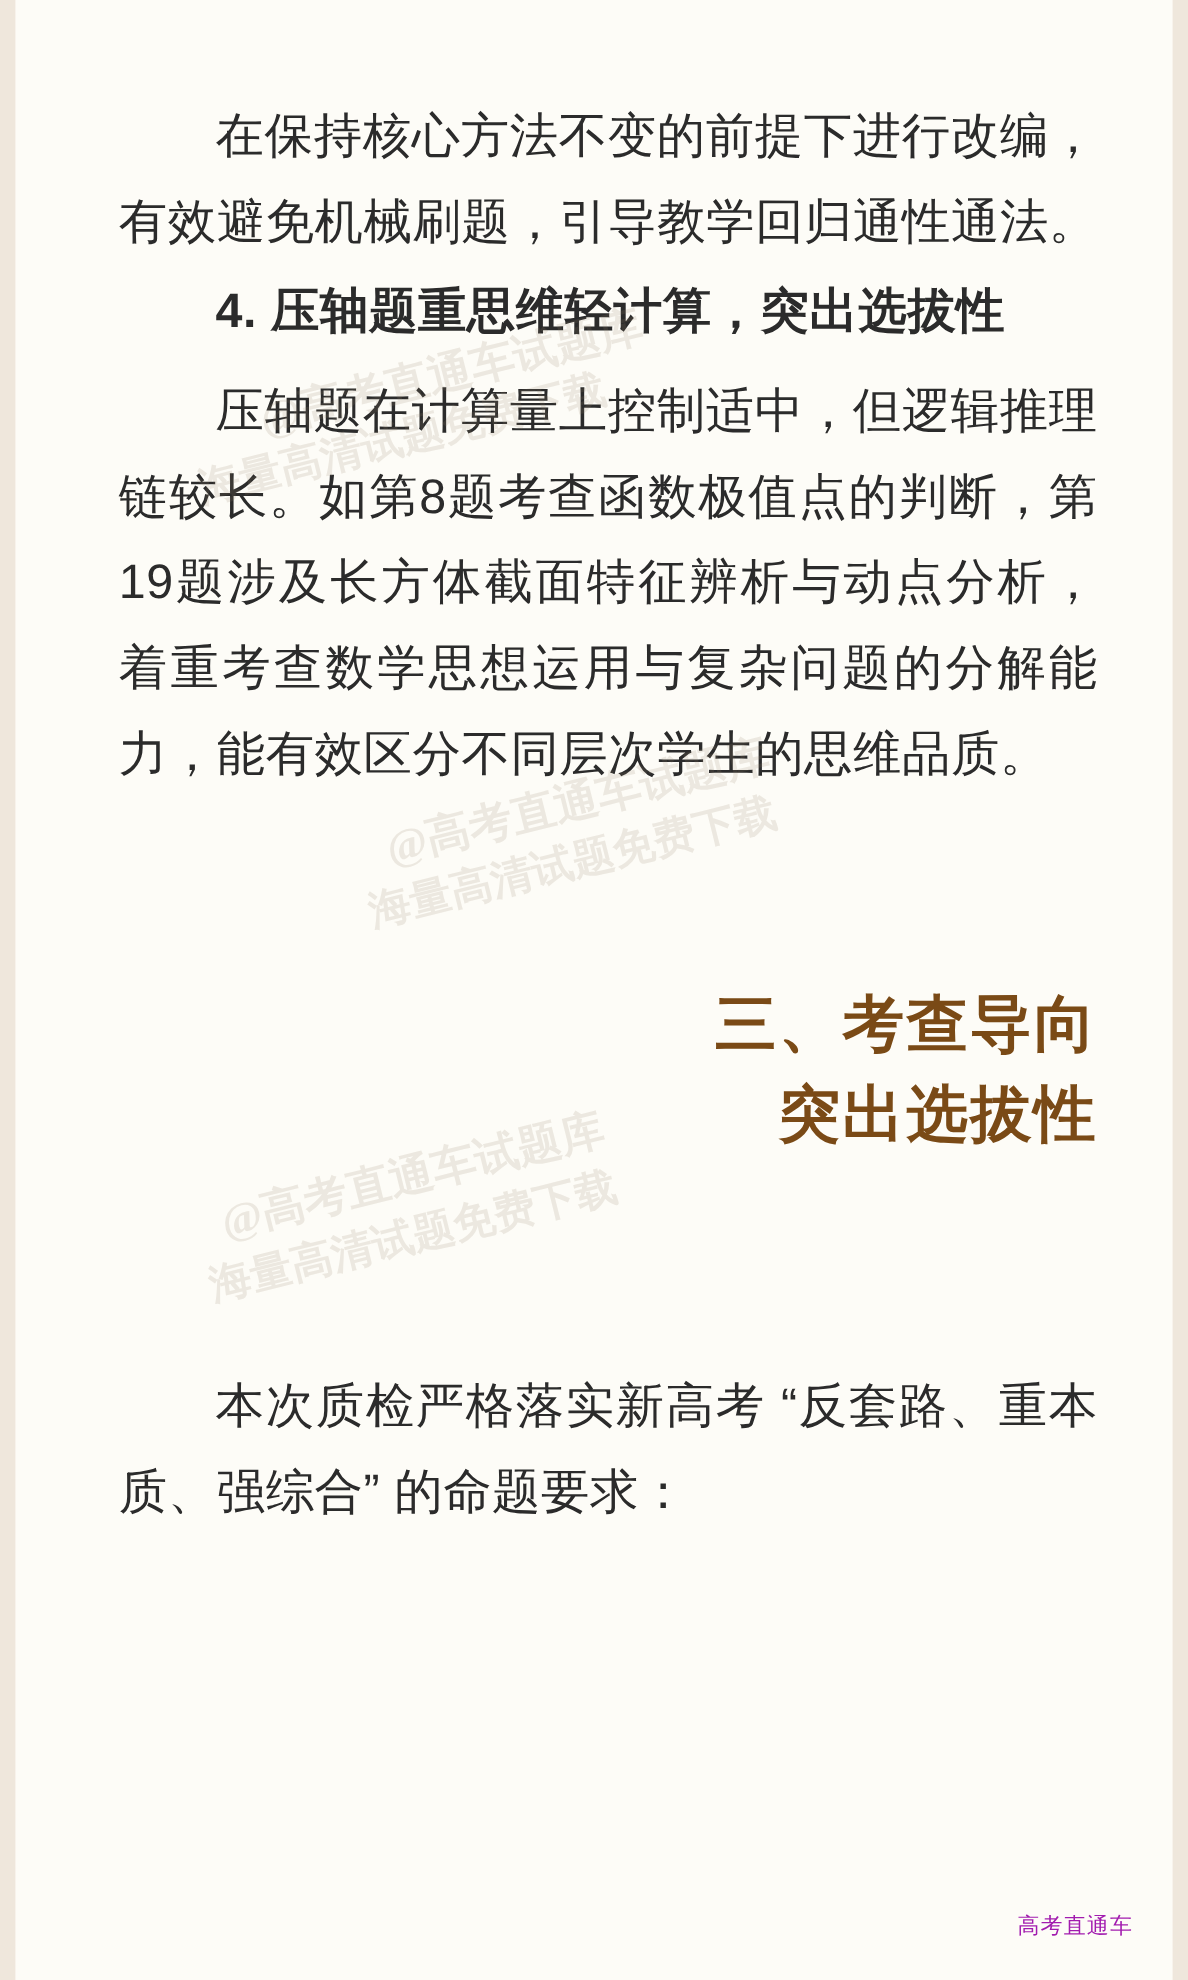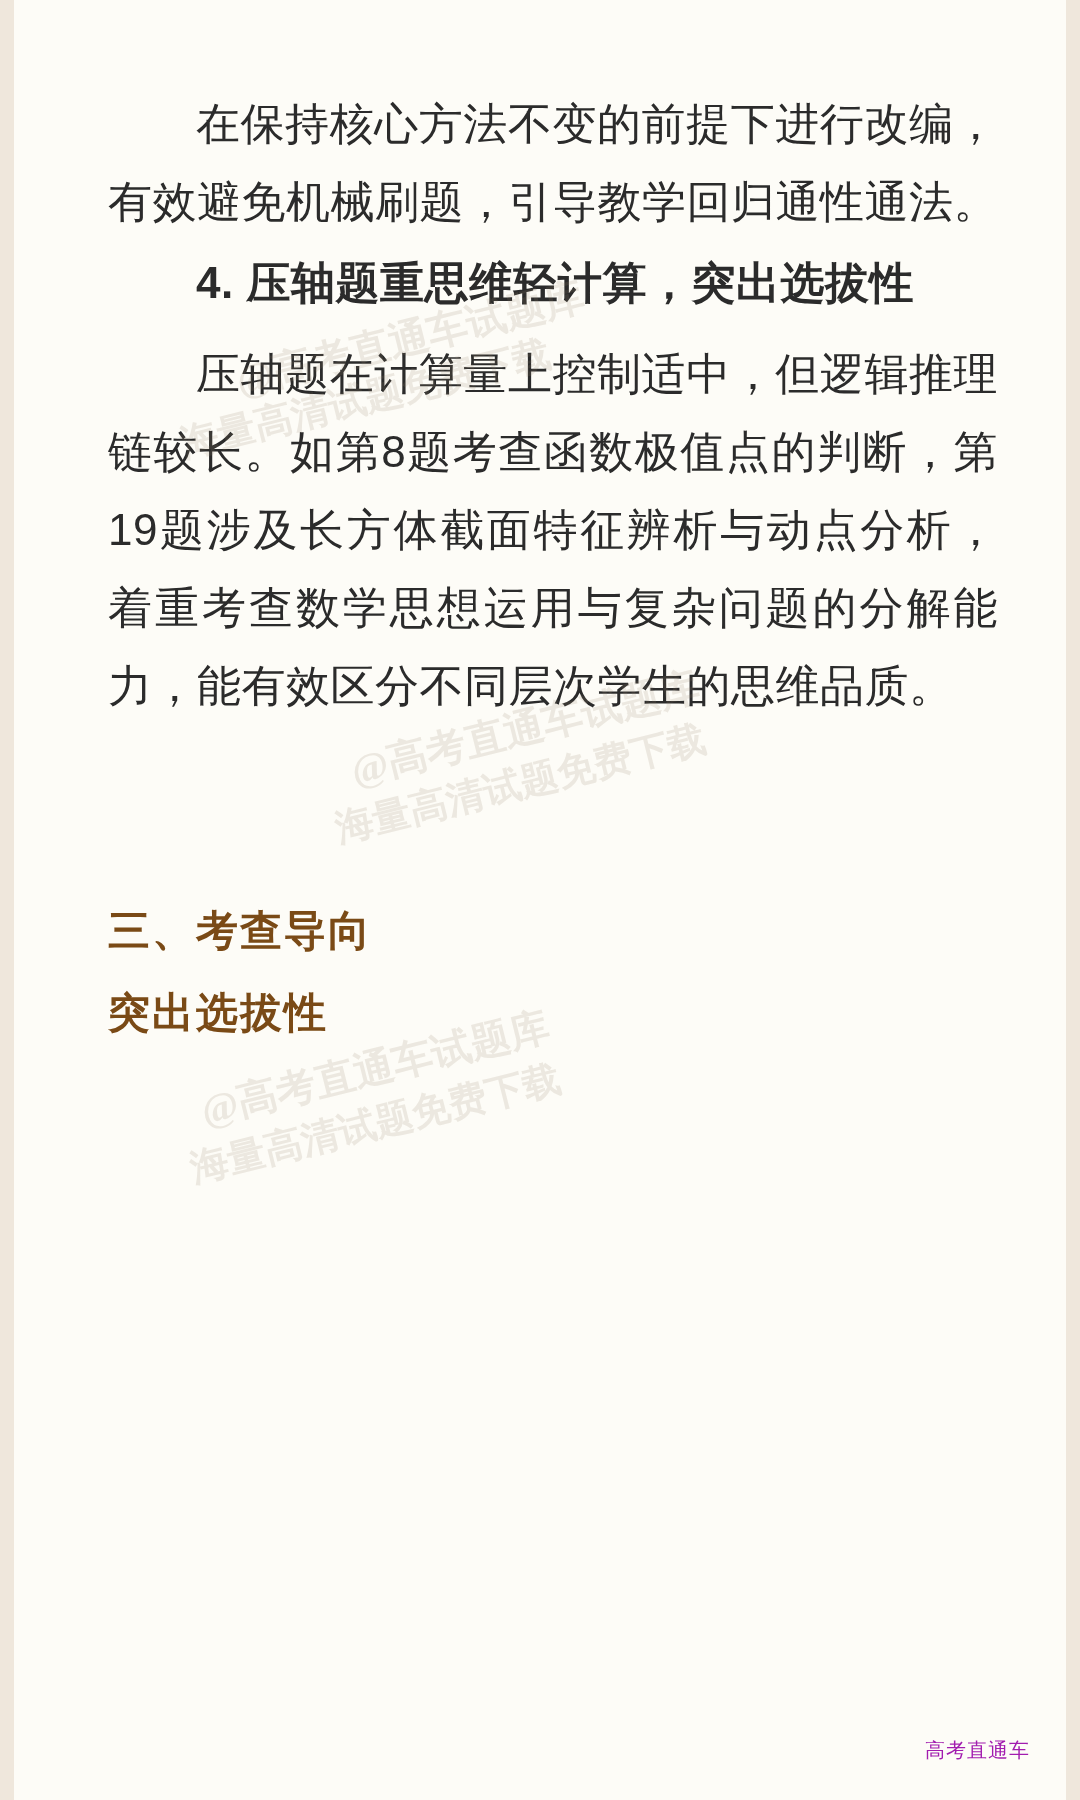--- a/index.html
+++ b/index.html
@@ -54,25 +54,26 @@
   .p1 { position: absolute; left: 0; top: 85px; width: 890px; }
   .p2 { position: absolute; left: 0; top: 244px; width: 890px; font-weight: bold; }
   .p3 { position: absolute; left: 0; top: 335px; width: 890px; }
 
   .heading {
     position: absolute;
     left: 0;
     top: 890px;
     width: 890px;
     font-family: "Liberation Sans", sans-serif;
-    font-size: 42px;
+    font-size: 56px;
     font-weight: bold;
     line-height: 82px;
     color: #7a4a16;
     letter-spacing: 2px;
+    text-align: right;
   }
 
   .p4 { position: absolute; left: 0; top: 1240px; width: 890px; }
 
   
   .wm {
     position: absolute;
     color: rgba(150, 130, 105, 0.16);
     font-family: "Liberation Serif", serif;
     font-weight: bold;
@@ -136,20 +137,21 @@
 
     <p class="para indent p2">4. 压轴题重思维轻计算，突出选拔性</p>
 
     <p class="para indent p3">压轴题在计算量上控制适中，但逻辑推理链较长。如第8题考查函数极值点的判断，第19题涉及长方体截面特征辨析与动点分析，着重考查数学思想运用与复杂问题的分解能力，能有效区分不同层次学生的思维品质。</p>
 
     <div class="heading">
       <div>三、考查导向</div>
       <div>突出选拔性</div>
     </div>
 
+    <p class="para indent p4">本次质检严格落实新高考 “反套路、重本质、强综合” 的命题要求：</p>
 
   </div>
 
   <div class="wm wm-a">@高考直通车试题库</div>
   <div class="wm wm-a2">海量高清试题免费下载</div>
   <div class="wm wm-b">@高考直通车试题库</div>
   <div class="wm wm-b2">海量高清试题免费下载</div>
   <div class="wm wm-c">@高考直通车试题库</div>
   <div class="wm wm-c2">海量高清试题免费下载</div>
 

